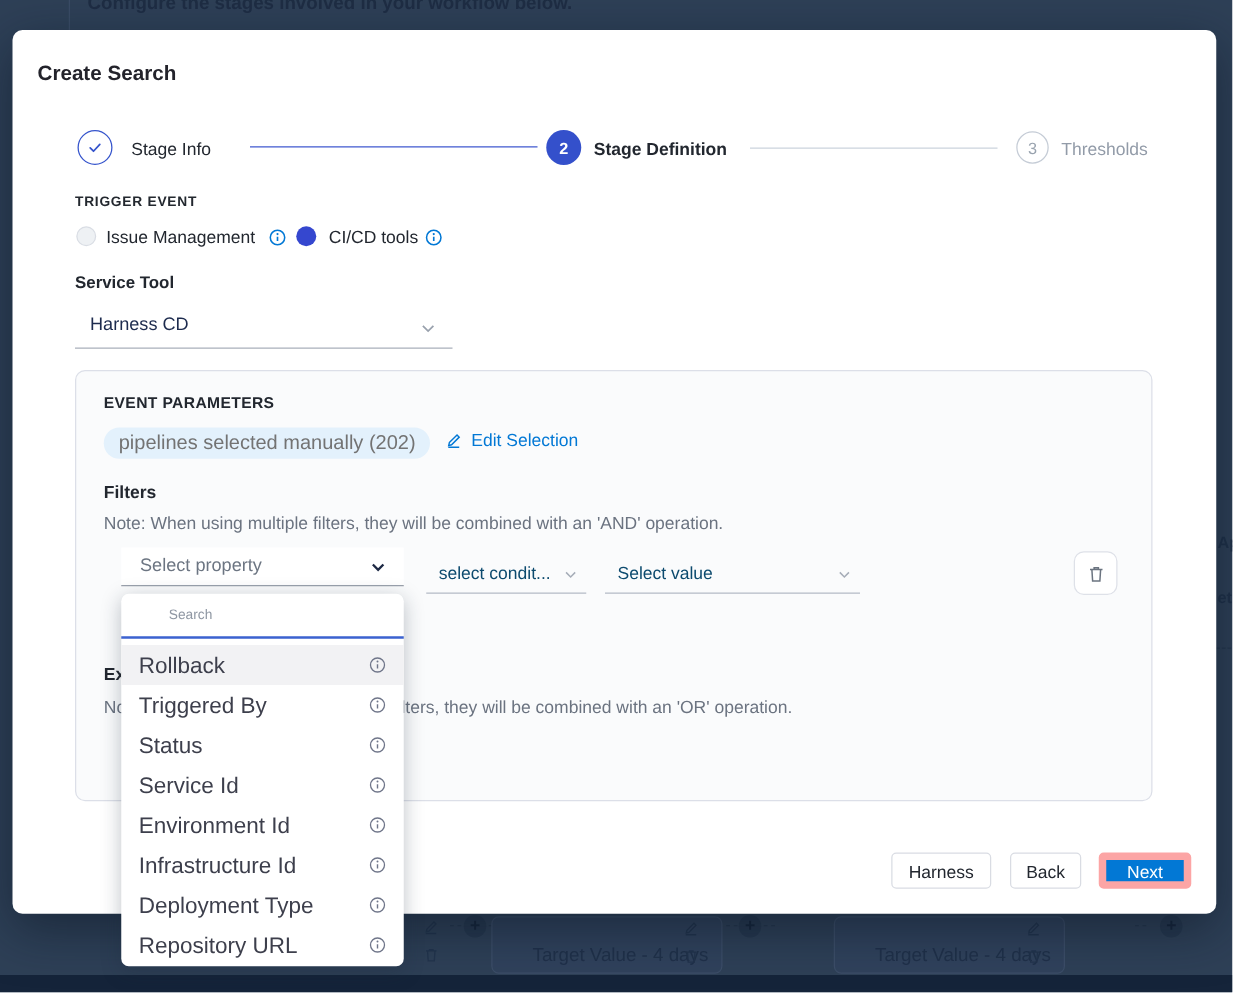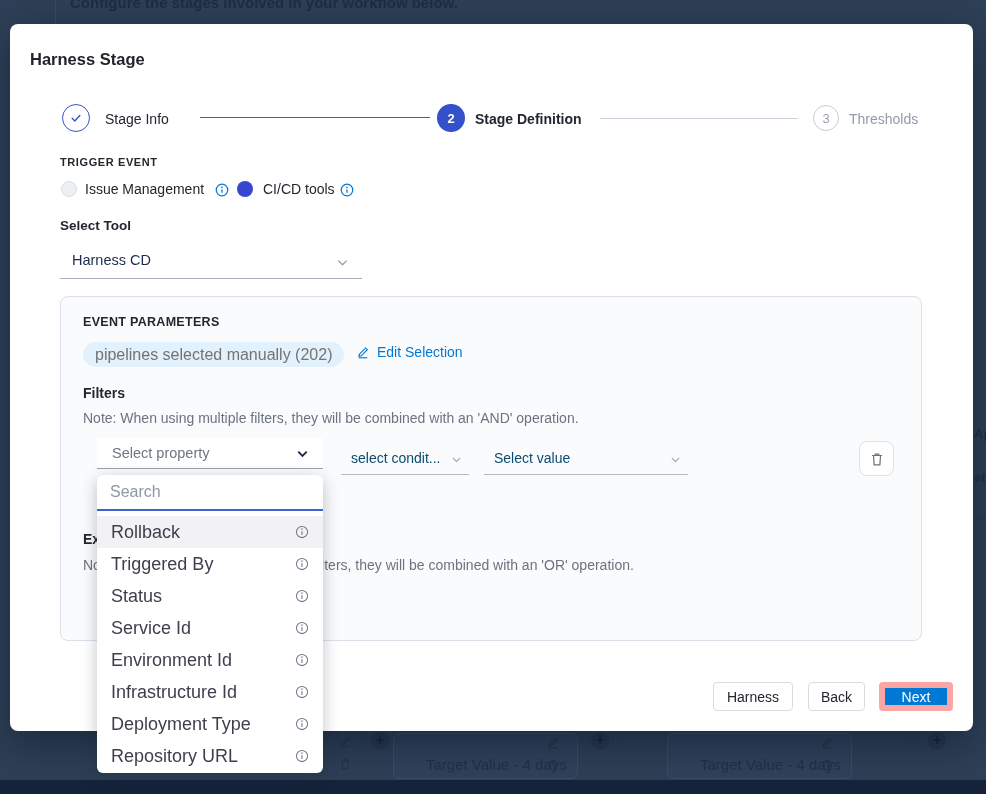--- a/index.html
+++ b/index.html
@@ -90,21 +90,21 @@
   
   .prop-control { position:absolute; left:97px; top:438px; width:226px; height:31px; background:#fff; border-bottom:1px solid #9aa1ac;
                   cursor:pointer; z-index:60; }
   .prop-control .ph { position:absolute; left:15px; top:7px; font-size:14.5px; color:#6c7582; }
   .prop-control .chev { right:13px; top:8px; width:15px; height:15px; color:#1d2944; }
   .prop-control .chev svg path { stroke-width:2; }
 
   .prop-menu { position:absolute; left:97px; top:475px; width:226px; background:#fff; border-radius:6px; z-index:60;
                box-shadow:0 4px 16px rgba(25,38,56,.28); padding-bottom:1px; }
   .menu-search { height:36px; border-bottom:2px solid #3b62d0; }
-  .menu-search input { width:100%; height:34px; border:none; outline:none; padding:0 13px; font-size:16px; font-family:inherit; color:#2a2f3a; background:transparent; }
+  .menu-search input { width:100%; height:34px; border:none; outline:none; padding:0 13px; font-size:11px; font-family:inherit; color:#2a2f3a; background:transparent;margin-left:25px; }
   .menu-search input::placeholder { color:#8f97a3; }
   .menu-list { padding-top:5px; }
   .menu-item { height:32px; display:flex; align-items:center; justify-content:space-between; padding:0 14px; cursor:pointer; }
   .menu-item.highlighted { background:#f2f2f4; }
   .menu-item .mi-label { font-size:18px; color:#3d3f4c; }
   .info-gray { width:14px; height:14px; color:#70768a; flex:0 0 auto; }
 </style>
 </head>
 <body>
 
@@ -167,21 +167,21 @@
       </span>
     </div>
 
     <span class="bd-dashseg" style="left:908px;"></span>
     <span class="bd-plus" style="left:928px;">+</span>
 
     <div class="bd-bottomband"></div>
   </div>
 
   <div class="modal">
-    <div class="modal-title">Harness Stage</div>
+    <div class="modal-title">Create Search</div>
 
     <div>
       <div class="step-circle step-done">
         <span style="width:14px;height:14px;">
           <svg viewBox="0 0 16 16" style="width:100%;height:100%;display:block;">
               <path d="M3.6 8.4l3 3 5.8-6.3" fill="none" stroke="currentColor" stroke-width="1.6" stroke-linecap="round" stroke-linejoin="round"></path>
             </svg>
         </span>
       </div>
       <span class="step-label lbl-done">Stage Info</span>
@@ -212,21 +212,21 @@
     <span class="radio radio-on"></span>
     <span class="radio-label" style="left:253px;">CI/CD tools</span>
     <span class="info-blue" style="left:330px;">
       <svg viewBox="0 0 16 16">
           <circle cx="8" cy="8" r="6.6" fill="none" stroke="currentColor" stroke-width="1.4"></circle>
           <line x1="8" y1="7.4" x2="8" y2="11.2" stroke="currentColor" stroke-width="1.5"></line>
           <circle cx="8" cy="4.9" r="1" fill="currentColor"></circle>
         </svg>
     </span>
 
-    <div class="tool-label">Select Tool</div>
+    <div class="tool-label">Service Tool</div>
     <div class="tool-select">
       <span class="value">Harness CD</span>
       <span class="chev">
         <svg viewBox="0 0 16 16">
             <path d="M3.5 6l4.5 4.5L12.5 6" fill="none" stroke="currentColor" stroke-width="1.5"></path>
           </svg>
       </span>
     </div>
 
     <div class="panel">

